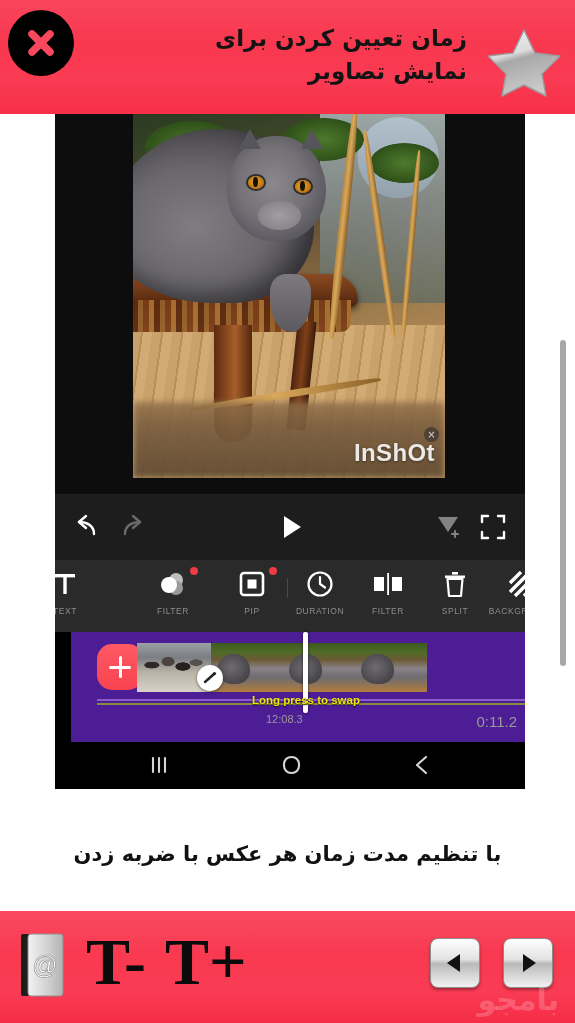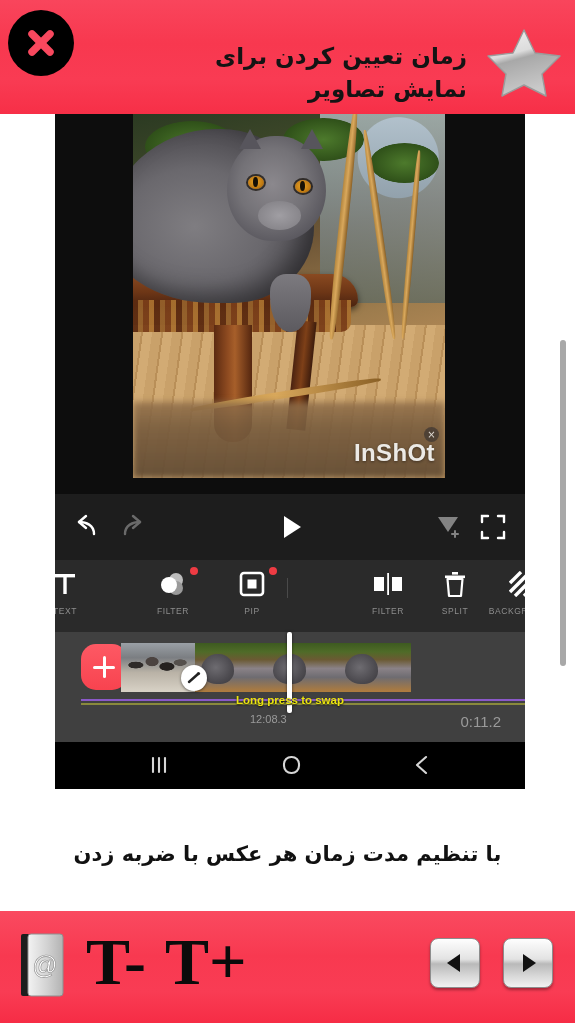--- a/index.html
+++ b/index.html
@@ -21,21 +21,21 @@
   .close-btn {
     position: absolute; left: 8px; top: 10px;
     width: 66px; height: 66px; border-radius: 50%;
     background: #000000;
     display: flex; align-items: center; justify-content: center;
     cursor: pointer;
   }
   .close-btn svg { display:block; }
 
   .header-title {
-    position: absolute; right: 108px; top: 40px;
+    position: absolute; right: 108px; top: 22px;
     width: 300px;
     text-align: right;
     direction: rtl;
     color: #141414;
     font-size: 23px;
     font-weight: bold;
     line-height: 33px;
     letter-spacing: 0px;
   }
   .star-btn {
@@ -198,23 +198,23 @@
   .dot-badge {
     position:absolute; width:8px;height:8px;border-radius:50%;
     background:#ee3b43; top:-1px; right:9px;
   }
   .tool-sep {
     position:absolute; top:18px; width:1px; height:20px; background:#4a4a4a;
   }
 
   
   .timeline {
-    position:absolute; left:0; top:518px;
+    position:absolute; left:16px; top:518px;
     width:470px; height:110px;
-    background:#404040;
+    background:#4c1d95;
   }
   .add-clip {
     position:absolute; left:26px; top:12px;
     width:46px; height:46px; border-radius:15px;
     background: linear-gradient(180deg,#fd5964 0%,#f8434f 100%);
     cursor:pointer;
   }
   .add-clip:before, .add-clip:after {
     content:""; position:absolute; background:#fff; border-radius:2px;
   }
@@ -471,20 +471,29 @@
             <rect x="2" y="2" width="22" height="22" rx="3" fill="none" stroke="#ffffff" stroke-width="2.6"></rect>
             <rect x="8.5" y="8.5" width="9" height="9" fill="#ffffff"></rect>
           </svg>
           <span class="dot-badge"></span>
         </div>
         <div class="tool-lb">PIP</div>
       </div>
 
       <div class="tool-sep" style="left:232px;"></div>
 
+      <div class="tool" style="left:231px;">
+        <div class="tool-ic">
+          <svg width="28" height="28" viewBox="0 0 28 28">
+            <circle cx="14" cy="14" r="11.5" fill="none" stroke="#ffffff" stroke-width="2.2"></circle>
+            <path d="M14 7 V14 L19 17.5" stroke="#ffffff" stroke-width="2.2" fill="none" stroke-linecap="round"></path>
+          </svg>
+        </div>
+        <div class="tool-lb">DURATION</div>
+      </div>
 
       <div class="tool" style="left:299px;">
         <div class="tool-ic">
           <svg width="30" height="24" viewBox="0 0 30 24">
             <rect x="1" y="5" width="10" height="14" fill="#ffffff"></rect>
             <rect x="19" y="5" width="10" height="14" fill="#ffffff"></rect>
             <rect x="14.2" y="1" width="1.8" height="22" fill="#ffffff"></rect>
           </svg>
         </div>
         <div class="tool-lb">FILTER</div>
@@ -587,15 +596,16 @@
       <svg width="26" height="26" viewBox="0 0 26 26">
         <polygon points="18,4 18,22 5,13" fill="#111111"></polygon>
       </svg>
     </div>
     <div class="navsq nav-next">
       <svg width="26" height="26" viewBox="0 0 26 26">
         <polygon points="8,4 8,22 21,13" fill="#111111"></polygon>
       </svg>
     </div>
 
+    <div class="watermark">بامجو</div>
   </div>
 
 </div>
 
 </body></html>

